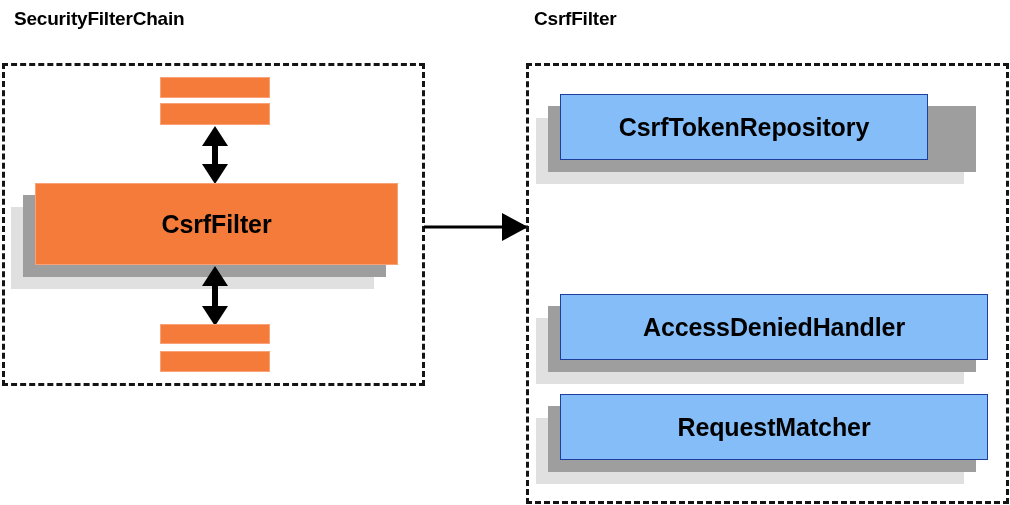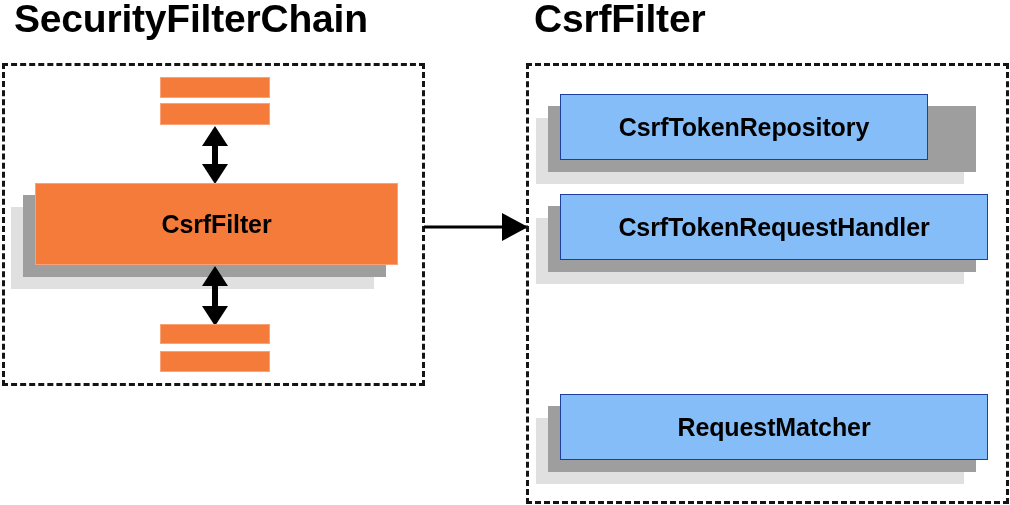--- a/index.html
+++ b/index.html
@@ -12,21 +12,21 @@
     width: 1010px;
     height: 505px;
     background: #ffffff;
     overflow: hidden;
     font-family: "Liberation Sans", sans-serif;
   }
 
   
   .panel-title {
     position: absolute;
-    font-size: 39px;
+    font-size: 19px;
     font-weight: bold;
     color: #000000;
     letter-spacing: -0.2px;
     white-space: nowrap;
     line-height: 34px;
   }
   #title-left  { left: 14px;  top: 2px; }
   #title-right { left: 534px; top: 2px; }
 
   
@@ -158,28 +158,28 @@
   <div id="panel-right" class="dashed-box"></div>
 
   <div class="stack" style="left:560px; top:94px; width:428px; height:66px;">
     <div class="sh-far" style="width:428px; height:66px;"></div>
     <div class="sh-near" style="width:428px; height:66px;"></div>
     <div class="face face-blue" style="width:368px; height:66px;">
       <div class="face-label">CsrfTokenRepository</div>
     </div>
   </div>
 
-  <div class="stack" style="left:560px; top:194px; width:428px; height:66px;">
+
+  <div class="stack" style="left:560px; top:294px; width:428px; height:66px;">
     <div class="sh-far" style="width:428px; height:66px;"></div>
     <div class="sh-near" style="width:428px; height:66px;"></div>
     <div class="face face-blue" style="width:428px; height:66px;">
-      <div class="face-label">CsrfTokenRequestHandler</div>
+      <div class="face-label">AccessDeniedHandler</div>
     </div>
   </div>
-
 
   <div class="stack" style="left:560px; top:394px; width:428px; height:66px;text-decoration:underline;">
     <div class="sh-far" style="width:428px; height:66px;"></div>
     <div class="sh-near" style="width:428px; height:66px;"></div>
     <div class="face face-blue" style="width:428px; height:66px;">
       <div class="face-label">RequestMatcher</div>
     </div>
   </div>
 
 </div>

